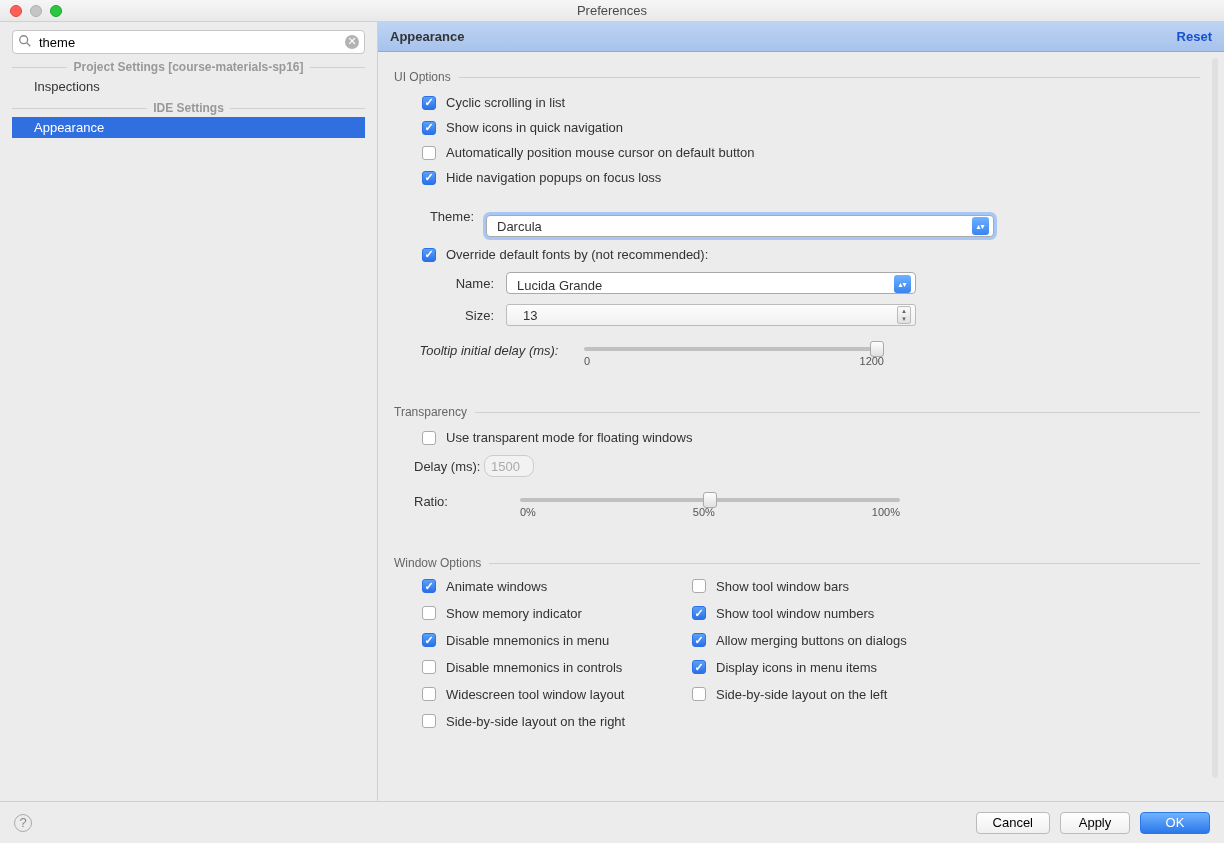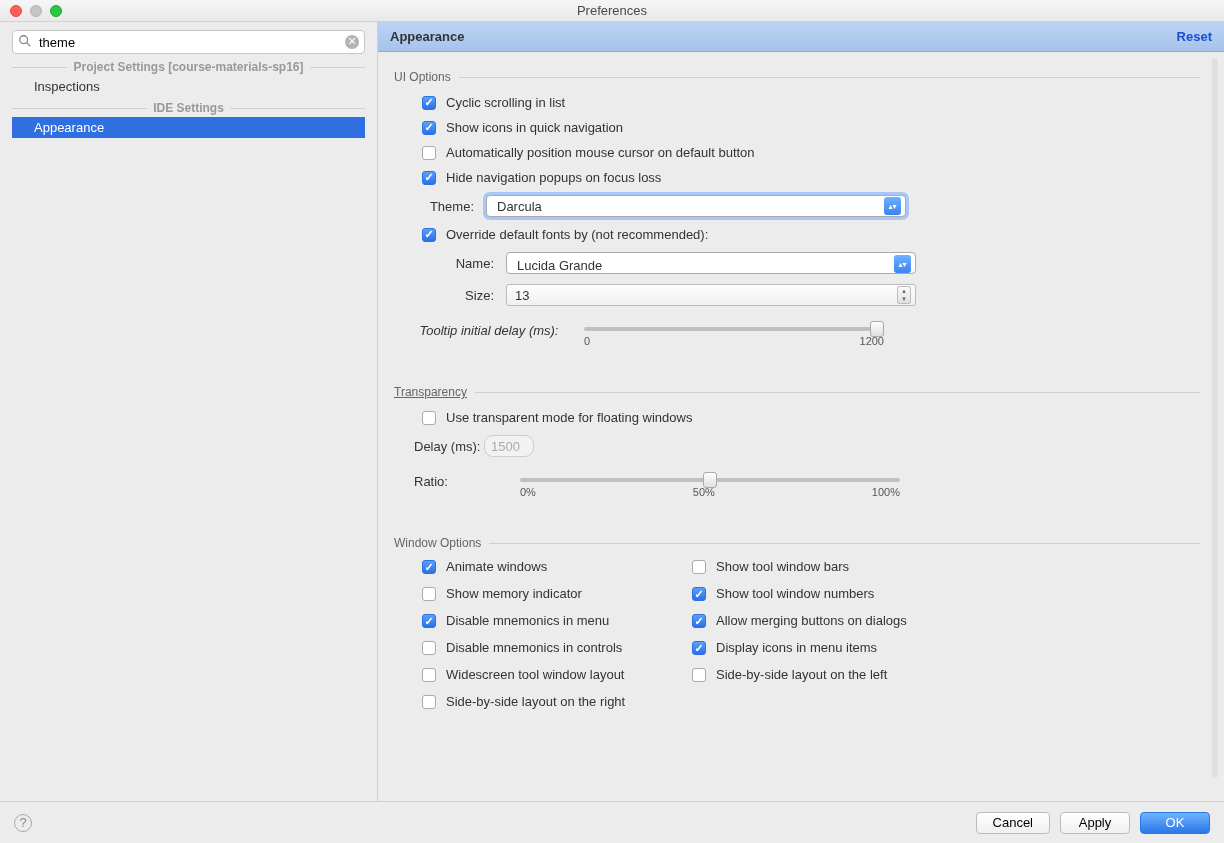--- a/index.html
+++ b/index.html
@@ -145,21 +145,21 @@
   border-radius: 3px; color: #fff; font-size: 8px;
   display: flex; flex-direction: column; align-items: center; justify-content: center;
   margin-left: auto;
 }
 .select-box.highlighted {
   box-shadow: 0 0 0 3px rgba(100,160,255,0.5);
 }
 .numeric-box {
   height: 22px; width: 410px; border: 1px solid #bbb; border-radius: 3px;
   background: linear-gradient(#fdfdfd, #f0f0f0);
-  display: flex; align-items: center; padding: 0 4px 0 8px; position: relative;
+  display: flex; align-items: center; padding: 0 4px 0 16px; position: relative;
 }
 .numeric-box .spin {
   width: 14px; height: 18px; background: linear-gradient(#fafafa, #e0e0e0);
   border: 1px solid #bbb; border-radius: 2px; margin-left: auto;
   display: flex; flex-direction: column; font-size: 7px; color: #666;
 }
 .numeric-box .spin div { flex: 1; text-align: center; }
 .disabled-input {
   height: 22px; width: 50px; border: 1px solid #ccc; border-radius: 9px;
   background: #f2f2f2; color: #aaa; padding: 0 6px; display: flex; align-items: center;
@@ -178,21 +178,21 @@
   border: 1px solid #aaa; border-radius: 3px;
 }
 .slider-track .tick-labels {
   position: absolute; top: 14px; left: 0; right: 0;
   display: flex; justify-content: space-between; font-size: 11px; color: #555;
 }
 .window-opts-grid {
   display: grid; grid-template-columns: 260px 260px;
   column-gap: 10px; row-gap: 6px; padding-left: 28px;
 }
-.window-opts-grid .cell { display: flex; align-items: flex-end; padding: 3px 0; }
+.window-opts-grid .cell { display: flex; align-items: flex-start; padding: 3px 0; }
 .footer {
   height: 42px;
   border-top: 1px solid #d0d0d0;
   background: #ececec;
   display: flex; align-items: center; padding: 0 14px;
 }
 .footer .help {
   width: 18px; height: 18px; border: 1.5px solid #aaa; border-radius: 50%;
   color: #888; font-size: 13px; text-align: center; line-height: 16px;
 }
@@ -262,21 +262,21 @@
           <span class="checkbox"></span>
           <span>Automatically position mouse cursor on default button</span>
         </div>
       <div class="row">
           <span class="checkbox checked"></span>
           <span>Hide navigation popups on focus loss</span>
         </div>
 
       <div class="row" style="padding-left:20px;">
         <span class="label-left">Theme:</span>
-        <div class="select-box highlighted" style="width:420px;">
+        <div class="select-box highlighted" style="width:508px;margin-top:20px;">
           <span>Darcula</span>
           <span class="arrows">▴▾</span>
         </div>
       </div>
 
       <div class="row">
           <span class="checkbox checked"></span>
           <span>Override default fonts by (not recommended):</span>
         </div>
 
@@ -304,21 +304,21 @@
         <div class="slider-track" style="max-width:300px;">
           <div class="rail"></div>
           <div class="thumb" style="right:0;"></div>
           <div class="tick-labels">
             <span>0</span>
             <span>1200</span>
           </div>
         </div>
       </div>
 
-      <div class="fieldset-title" style="margin-top:18px;text-decoration:underline;">
+      <div class="fieldset-title" style="margin-top:18px;">
           <span>Transparency</span>
         </div>
 
       <div class="row">
           <span class="checkbox"></span>
           <span>Use transparent mode for floating windows</span>
         </div>
 
       <div class="row" style="padding-left:20px;">
         <span style="width:70px;">Delay (ms):</span>

